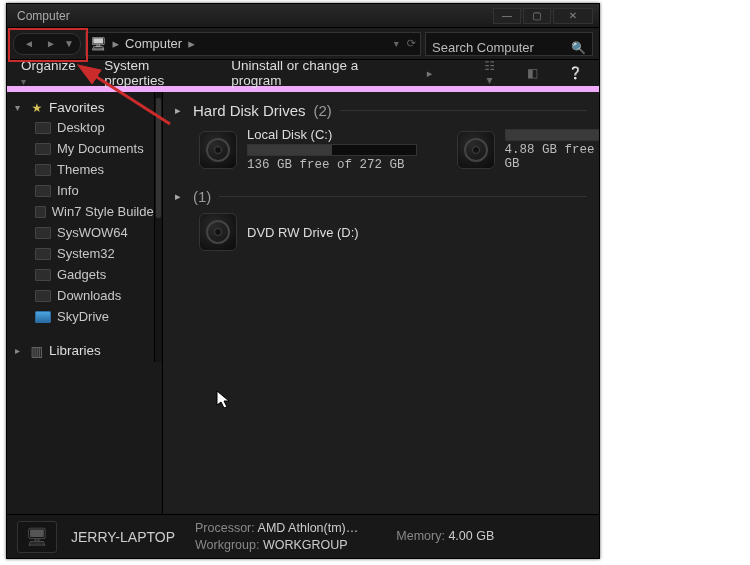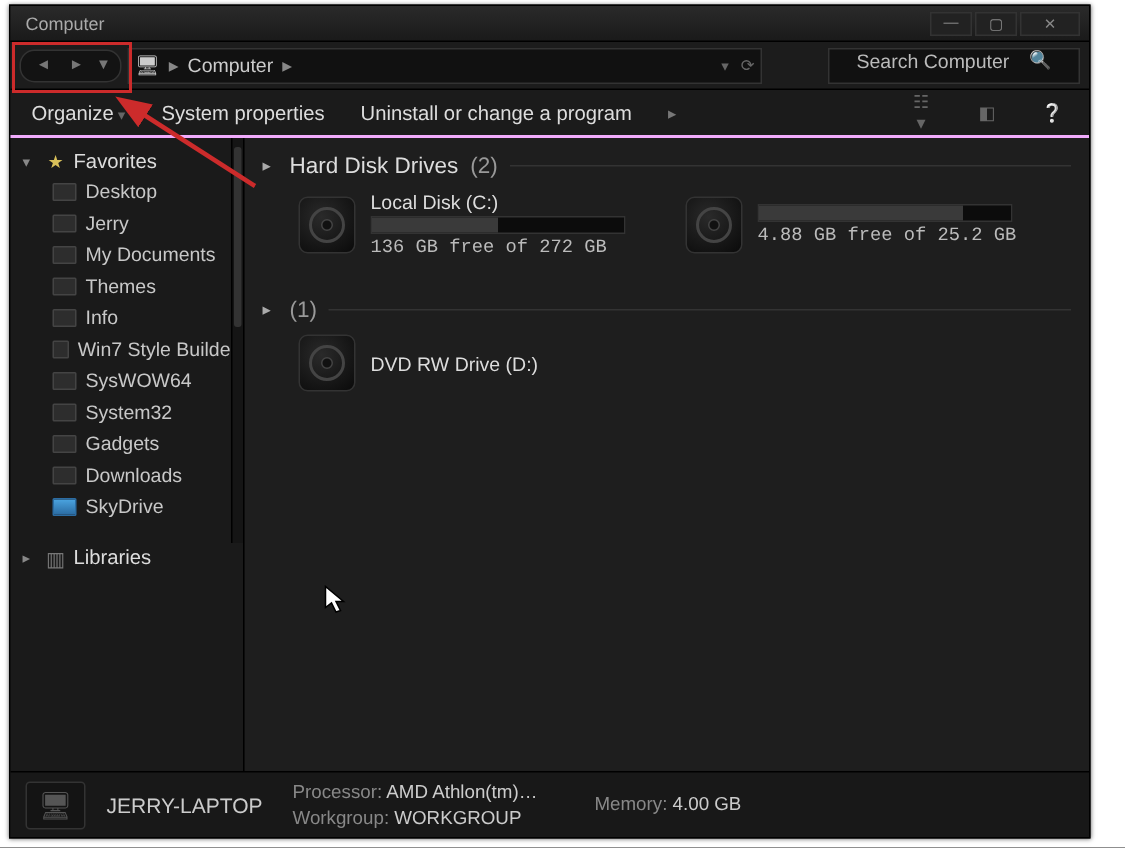--- a/index.html
+++ b/index.html
@@ -1,18 +1,18 @@
 <!DOCTYPE html>
 <html><head>
 <meta charset="utf-8">
 <style>
 * { margin: 0; padding: 0; box-sizing: border-box; font-family: "Segoe UI", Tahoma, sans-serif; }
 body { background: #fff; width: 750px; height: 565px; overflow: hidden; }
 .window {
-  position: absolute; left: 6px; top: 3px; width: 721px; height: 556px;
+  position: absolute; left: 6px; top: 3px; width: 594px; height: 556px;
   background: #1a1a1a; border: 1px solid #000; box-shadow: 0 0 3px rgba(0,0,0,0.6);
   display: flex; flex-direction: column; color: #c8c8c8;
 }
 .titlebar {
   height: 24px; display: flex; align-items: center; padding: 0 6px;
   background: linear-gradient(#2a2a2a,#1a1a1a); border-bottom: 1px solid #000;
   font-size: 12px; color: #aaa;
 }
 .titlebar .title { margin-left: 4px; flex: 1; }
 .winbtns { display: flex; gap: 2px; }
@@ -30,26 +30,26 @@
 .navbtn.dd { width: 14px; }
 .addressbar {
   flex: 1; height: 24px; background: #111; border: 1px solid #333;
   display: flex; align-items: center; font-size: 13px; color: #ccc; padding: 0 4px;
 }
 .addressbar .sep { margin: 0 6px; color: #888; }
 .addressbar .addr-dd { margin-left: auto; color: #666; font-size: 10px; }
 .addressbar .refresh { margin-left: 8px; color:#666; font-size:11px; }
 .searchbox {
   width: 168px; height: 24px; background: #111; border: 1px solid #333;
-  display: flex; align-items: flex-start; padding: 0 18px; font-size: 13px; color: #bbb; margin-left: 40px;
+  display: flex; align-items: flex-end; padding: 0 6px; font-size: 13px; color: #bbb;
 }
 .searchbox .sicon { margin-left: auto; color:#666; font-size:12px; }
 .toolbar {
   height: 32px; display: flex; align-items: center; gap: 24px; padding: 0 14px;
-  background: #1b1b1b; border-bottom: 2px solid #f0abfc; font-size: 13.5px; color: #ddd;
+  background: #1b1b1b; border-bottom: 6px solid #f0abfc; font-size: 13.5px; color: #ddd;
 }
 .toolbar .titem { cursor: default; }
 .toolbar .titem.dd::after { content: " ▾"; color:#666; font-size:10px; }
 .toolbar .spacer { flex:1; }
 .toolbar .toolicon { width:20px; color:#666; font-size:12px; text-align:center; }
 .body { flex:1; display:flex; overflow:hidden; }
 .sidebar {
   width: 156px; background:#1a1a1a; border-right:1px solid #000; padding: 6px 0;
   font-size:13px; overflow:hidden; position:relative;
 }
@@ -72,21 +72,21 @@
   position:absolute; right:0; top:0; width:8px; height:64%; background:#151515; border-left:1px solid #000;
 }
 .vscroll .thumb { position:absolute; left:1px; top:6px; width:5px; height:120px; background:#333; border-radius:2px; }
 .main { flex:1; background:#1e1e1e; padding: 8px 12px; font-size:13px; overflow:hidden; }
 .cat {
   display:flex; align-items:center; gap:8px; color:#ddd; font-size:15px; margin: 2px 0 8px 0;
 }
 .cat .tw { color:#aaa; font-size:11px; width:10px; }
 .cat .count { color:#999; }
 .cat .line { flex:1; height:1px; background:#333; }
-.drives { display:flex; gap:40px; padding-left: 24px; margin-bottom: 26px; }
+.drives { display:flex; gap:40px; padding-left: 24px; margin-bottom: 16px; }
 .drive { display:flex; gap:10px; align-items:center; }
 .drv-icon {
   width:38px; height:38px; background: radial-gradient(circle at 40% 35%, #2a2a2a, #0a0a0a);
   border:1px solid #333; border-radius:6px; display:flex; align-items:center; justify-content:center;
 }
 .drv-icon .disc {
   width:24px; height:24px; border:2px solid #444; border-radius:50%; position:relative;
 }
 .drv-icon .disc::after { content:""; position:absolute; left:50%; top:50%; width:6px; height:6px; background:#111; border:1px solid #444; border-radius:50%; transform:translate(-50%,-50%); }
 .drv-info { display:flex; flex-direction:column; gap:2px; }
@@ -170,24 +170,20 @@
     <div class="sidebar">
       <div class="sgroup">
         <div class="ghdr">
           <span class="tw">▾</span>
           <span class="gicon star">★</span>
           <span>Favorites</span>
         </div>
         <div class="sitem">
             <span class="ficon"></span>
             <span>Desktop</span>
-          </div>
-        <div class="sitem">
-            <span class="ficon"></span>
-            <span>Jerry</span>
           </div>
         <div class="sitem">
             <span class="ficon"></span>
             <span>My Documents</span>
           </div>
         <div class="sitem">
             <span class="ficon"></span>
             <span>Themes</span>
           </div>
         <div class="sitem">

